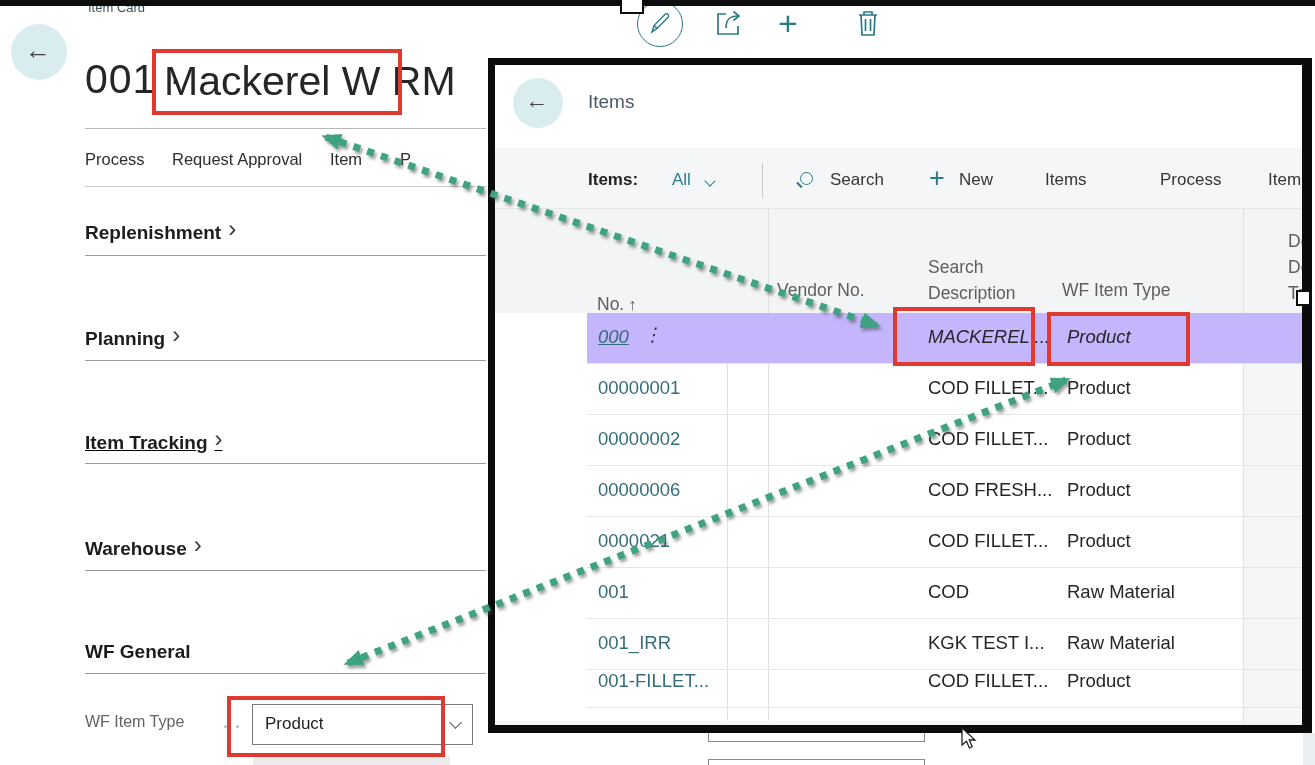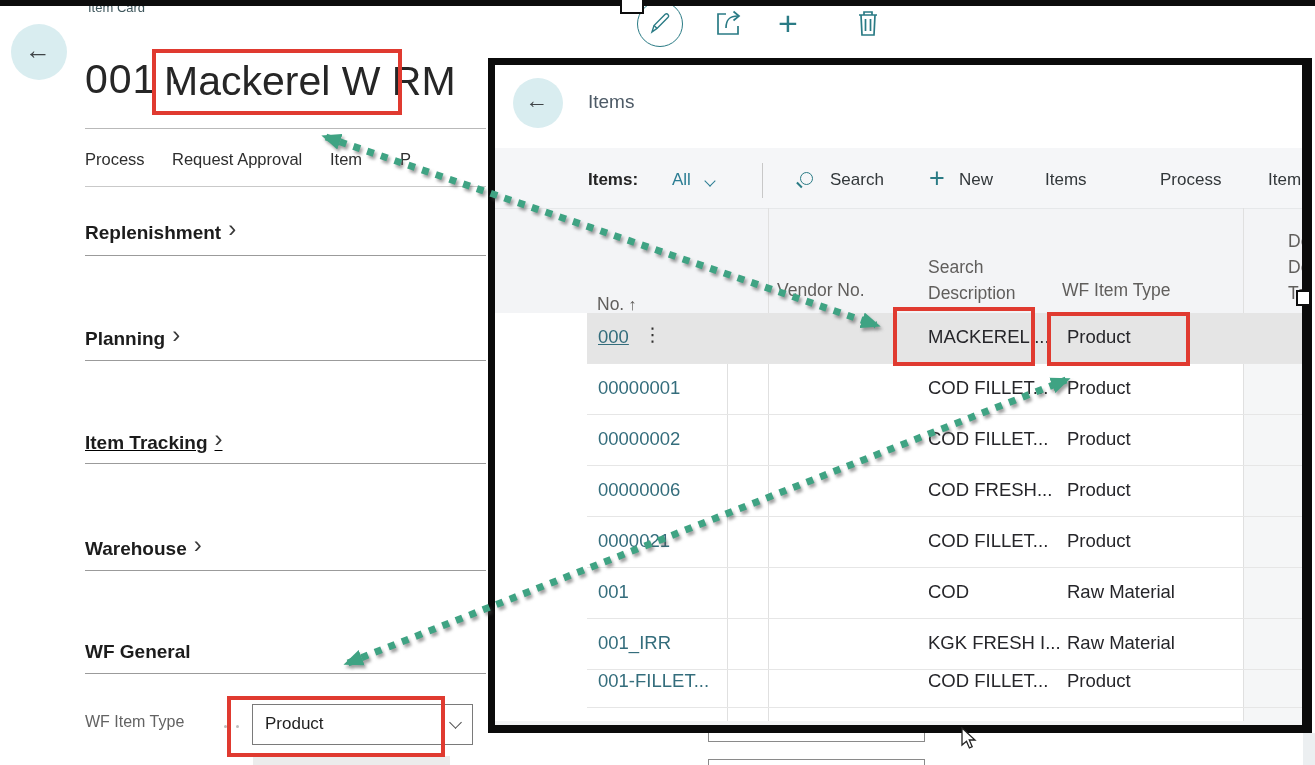--- a/index.html
+++ b/index.html
@@ -88,21 +88,21 @@
   #ch-clip { left:793px; top:163px; width:15px; line-height:26px; overflow:hidden; white-space:nowrap; }
 
   .vdiv { width:1px; background:#e0e0e0; z-index:11; }
   #vd1 { left:232px; top:248px; height:408px; }
   #vd2 { left:273px; top:143px; height:513px; }
   #vd3 { left:748px; top:143px; height:513px; }
   #right-zone { left:749px; top:248px; width:58px; height:408px; background:#f5f6f7; z-index:10;}
   #partial-row { left:0; top:656px; width:807px; height:4px; background:#f3f4f5; z-index:11; }
 
   .grid-row { position:absolute; left:92px; width:715px; height:51px; border-bottom:1px solid #e6e6e6; z-index:11; }
-  .grid-row.selected { background:#e5e5e5; }
+  .grid-row.selected { background:#c4b5fd;font-style:italic; }
   .grid-row .cell { position:absolute; font-size:18.5px; color:#26262a; top:13px; }
   .grid-row .no { left:11px; color:#346d7c; }
   .grid-row.selected .no { text-decoration:underline; }
   .grid-row .row-menu { position:absolute; left:56px; top:10px; font-size:19px; color:#323130; letter-spacing:0; }
   .grid-row .desc { left:341px; }
   .grid-row .type { left:480px; }
 
   
   #arrows { position:absolute; left:0; top:0; z-index:45; pointer-events:none;
             filter:drop-shadow(2px 3px 1.5px rgba(70,70,70,0.5)); }
@@ -241,21 +241,21 @@
         <span class="cell desc">COD FILLET...</span>
         <span class="cell type">Product</span>
       </div>
       <div class="grid-row" style="top:503px">
         <span class="cell no">001</span>
         <span class="cell desc">COD</span>
         <span class="cell type">Raw Material</span>
       </div>
       <div class="grid-row" style="top:554px">
         <span class="cell no">001_IRR</span>
-        <span class="cell desc">KGK FRESH I...</span>
+        <span class="cell desc">KGK TEST I...</span>
         <span class="cell type">Raw Material</span>
       </div>
       <div class="grid-row" style="top:592px">
         <span class="cell no">001-FILLET...</span>
         <span class="cell desc">COD FILLET...</span>
         <span class="cell type">Product</span>
       </div>
       <div class="abs" id="partial-row"></div>
     </div>
   </div>

